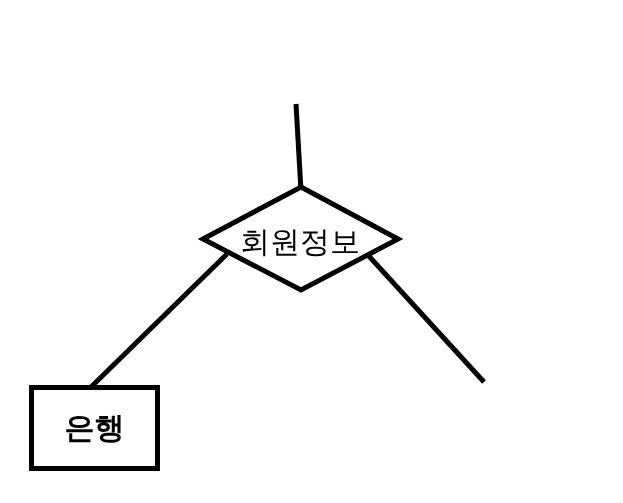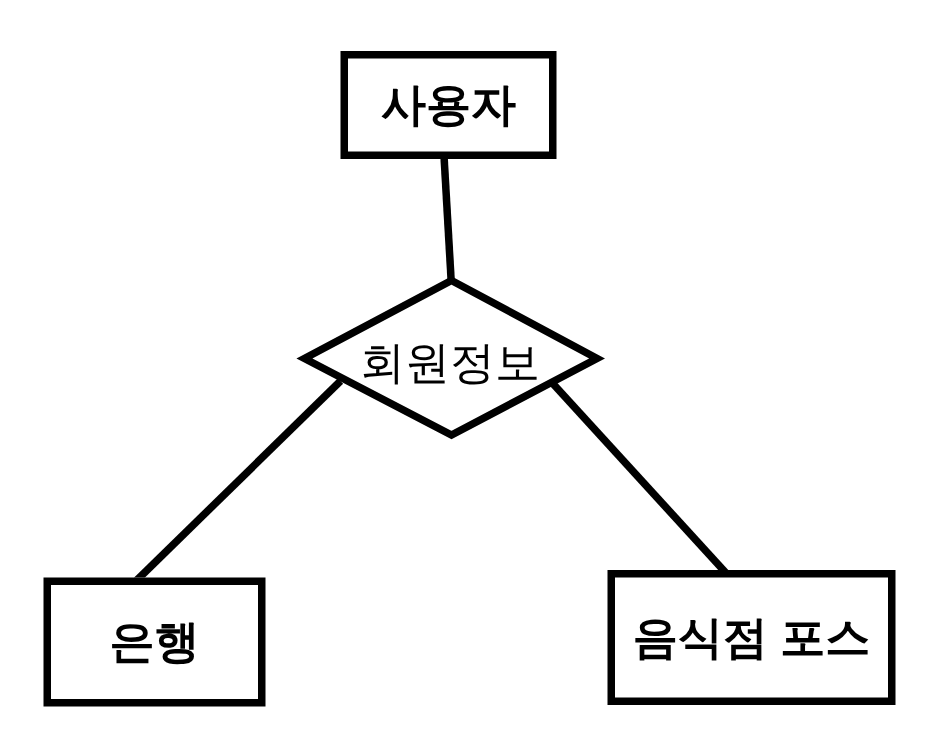--- a/index.html
+++ b/index.html
@@ -27,21 +27,21 @@
     background: #ffffff;
     display: flex;
     align-items: center;
     justify-content: center;
     font-size: 30px;
     font-weight: 700;
     color: #000000;
     white-space: nowrap;
   }
   .node-user { left: 227px; top: 34px;  width: 144px; height: 72px; }
-  .node-bank { left: 29px;  top: 385px; width: 148px; height: 86px; }
+  .node-bank { left: 29px;  top: 385px; width: 131px; height: 86px; }
   .node-pos  { left: 405px; top: 380px; width: 192px; height: 90px; }
   .diamond-label {
     position: absolute;
     left: 200px;
     top: 222px;
     width: 200px;
     text-align: center;
     font-size: 30px;
     font-weight: 400;
     color: #000000;
@@ -53,27 +53,21 @@
 
 <div class="canvas">
 
   <svg class="layer" width="623" height="503" viewBox="0 0 623 503">
     <line x1="296" y1="104" x2="301" y2="191" stroke="#000000" stroke-width="5"></line>
     <line x1="227" y1="254" x2="91" y2="387" stroke="#000000" stroke-width="5"></line>
     <line x1="367" y1="254" x2="484" y2="382" stroke="#000000" stroke-width="5"></line>
     <polygon points="301,187 398,239 301,290 203,239" fill="#ffffff" stroke="#000000" stroke-width="5"></polygon>
   </svg>
 
-  <div class="node node-user">
-    <span>사용자</span>
-  </div>
 
   <div class="diamond-label">회원정보</div>
 
   <div class="node node-bank">
     <span>은행</span>
   </div>
 
-  <div class="node node-pos">
-    <span>음식점 포스</span>
-  </div>
 
 </div>
 
 </body></html>

